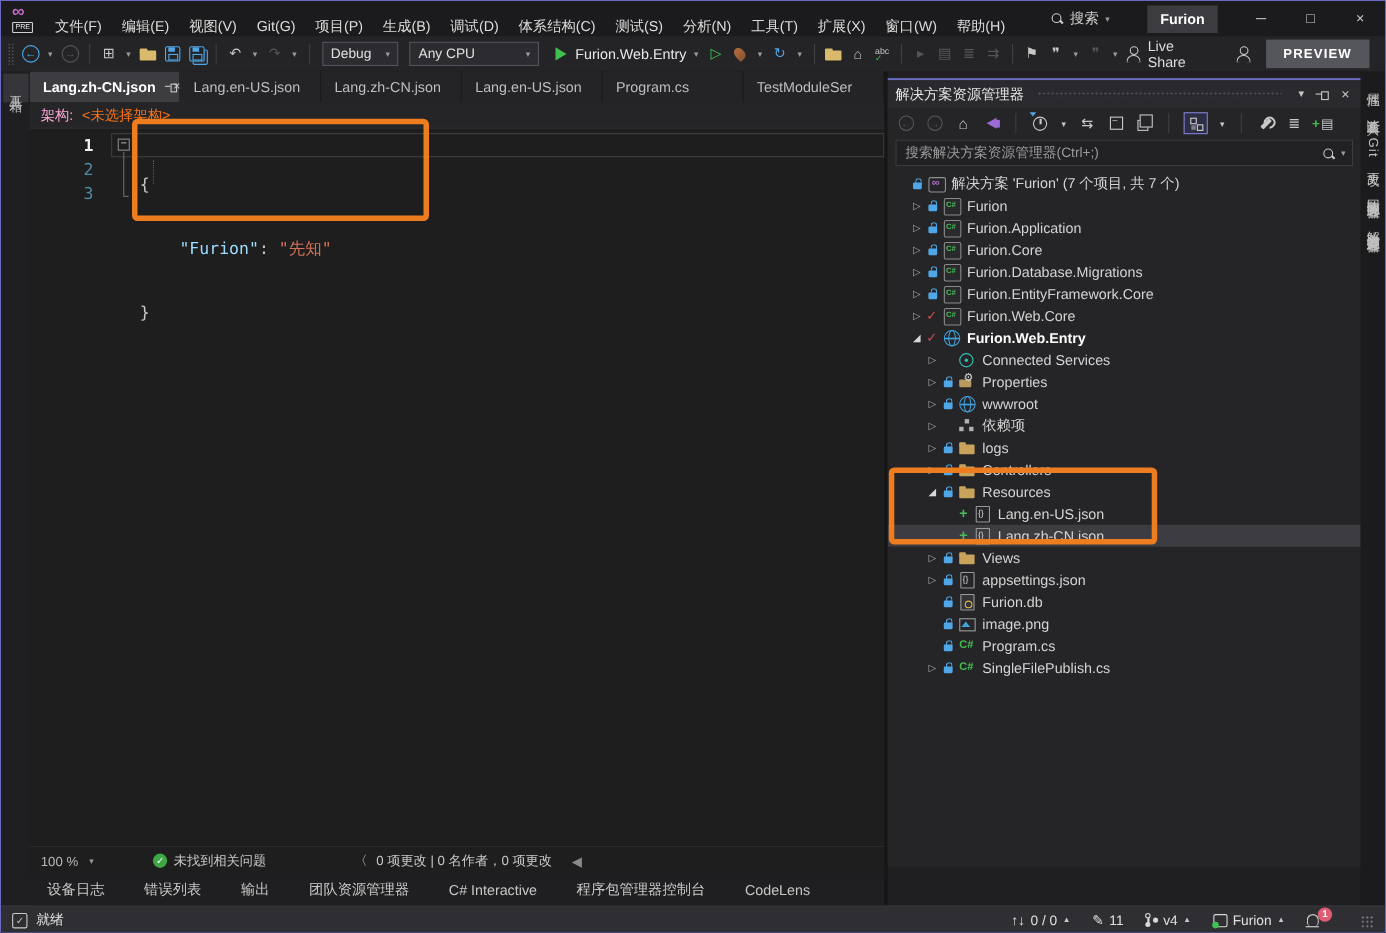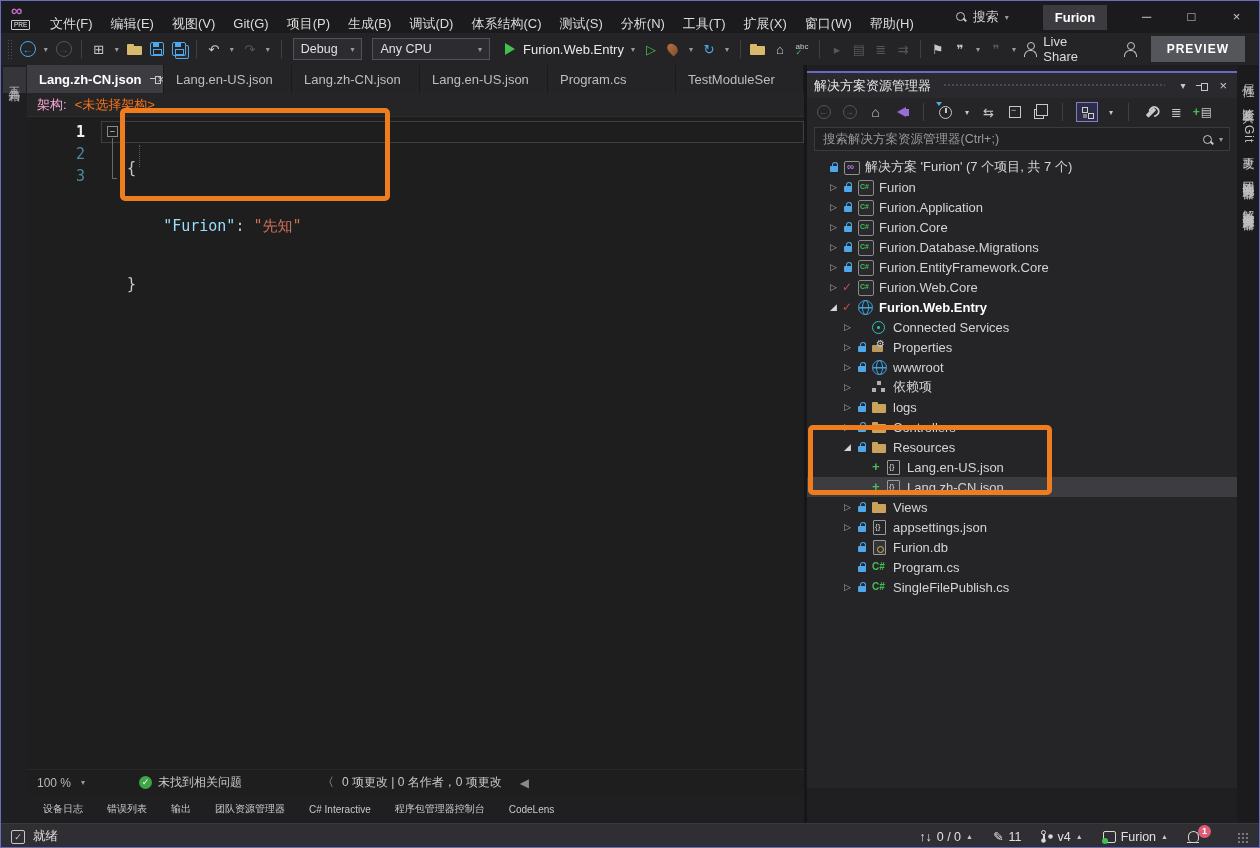--- a/index.html
+++ b/index.html
@@ -83,21 +83,21 @@
   .code-lines{position:absolute;left:100px;top:4px;white-space:pre;}
   .cl{height:22px;line-height:22px;}
   .tok-punc{color:#c8c8c8;}
   .tok-key{color:#9cdcfe;}
   .tok-val{color:#d3705a;}
   .editor-bottom{height:26px;border-top:1px solid #2a2a2d;display:flex;align-items:center;font-size:12px;color:#b8b8b8;flex:none;background:#1e1e1e;}
   .zoom-ctl{display:flex;align-items:center;gap:10px;padding:0 10px;min-width:76px;}
   .health{display:flex;align-items:center;gap:6px;margin-left:36px;color:#c8c8c8;}
   .health-dot{width:13px;height:13px;border-radius:50%;background:#3fa645;color:#fff;font-size:9px;line-height:13px;text-align:center;}
   .changes{display:flex;align-items:center;gap:8px;margin-left:80px;color:#c8c8c8;}
-  .panel-tabs{height:28px;background:#1f1f21;display:flex;align-items:center;gap:24px;padding-left:16px;font-size:10px;color:#c8c8c8;flex:none;}
+  .panel-tabs{height:28px;background:#1f1f21;display:flex;align-items:center;gap:36px;padding-left:16px;font-size:13px;color:#c8c8c8;flex:none;}
   
   .splitter{width:3px;background:#161617;flex:none;}
   .right-col{width:430px;flex:none;display:flex;flex-direction:column;background:#1f1f21;padding-top:6px;}
   .sol-pane{height:717px;display:flex;flex-direction:column;background:#252528;border-top:2px solid var(--accent,#6a6ac0);}
   .sol-title{height:25px;display:flex;align-items:center;padding:0 7px;background:#2a2a2e;gap:8px;}
   .sol-title-label{white-space:nowrap;color:#e4e4e4;}
   .drag-dots{flex:1;height:5px;background-image:radial-gradient(#4a4a4e 1px,transparent 1px);background-size:4px 4px;margin:0 4px;}
   .sol-title .hicon{color:#c8c8c8;font-size:10px;padding:0 3px;}
   .pinico{position:relative;width:12px;height:12px;}
   .pinico::before{content:"";position:absolute;left:0;top:5px;width:5px;height:1.5px;background:#c8c8c8;}
@@ -614,20 +614,27 @@
             </div>
 
             <div class="trow">
               <span class="slot ind-2"></span>
               <span class="slot exp"></span>
               <span class="slot st ov-lock"></span>
               <span class="slot fico icon-db"></span>
               <span class="tlabel">Furion.db</span>
             </div>
 
+            <div class="trow">
+              <span class="slot ind-2"></span>
+              <span class="slot exp"></span>
+              <span class="slot st ov-lock"></span>
+              <span class="slot fico icon-img"></span>
+              <span class="tlabel">image.png</span>
+            </div>
 
             <div class="trow">
               <span class="slot ind-2"></span>
               <span class="slot exp"></span>
               <span class="slot st ov-lock"></span>
               <span class="slot fico icon-cs"></span>
               <span class="tlabel">Program.cs</span>
             </div>
 
             <div class="trow">

